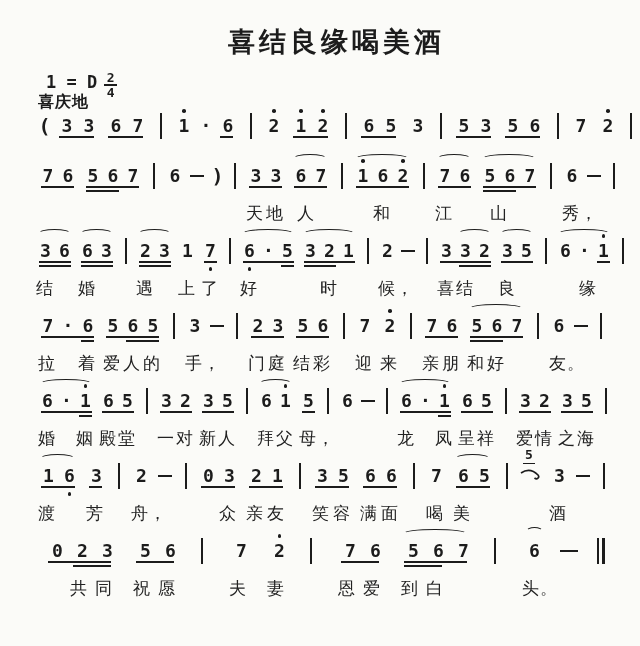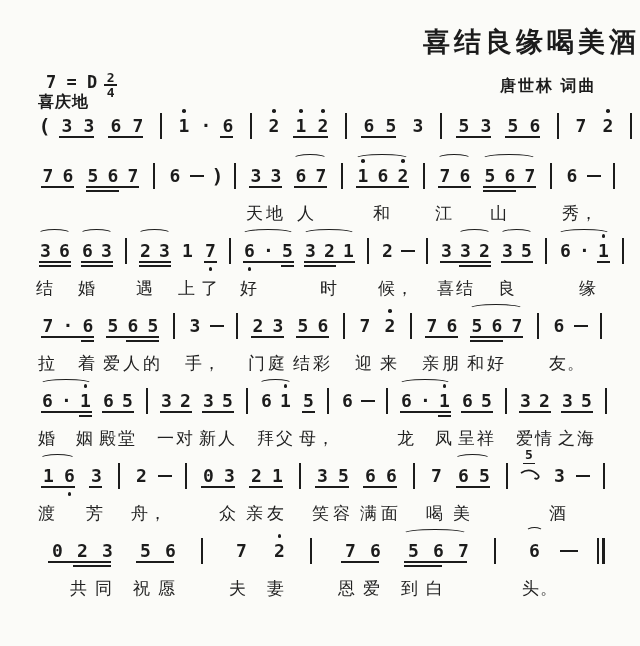--- a/index.html
+++ b/index.html
@@ -6,21 +6,21 @@
   body{
     width:640px;height:646px;background:#fbfbf8;
     font-family:"Liberation Sans",sans-serif;color:#1c1c1c;overflow:hidden;
   }
   #sheet{position:relative;width:640px;height:646px;}
   .watermark{
     position:absolute;left:6px;top:4px;font-size:11.5px;font-weight:bold;
     color:#c42020;letter-spacing:.5px;white-space:nowrap;
   }
   .title{
-    position:absolute;left:0;right:0;top:24px;text-align:right;
+    position:absolute;left:0;right:0;top:24px;text-align:center;
     font-size:27px;font-weight:bold;letter-spacing:4px;margin-left:33px;
   }
   .keyrow{position:absolute;left:46px;top:72px;display:flex;align-items:flex-start;
     font-size:17px;font-weight:bold;font-family:"DejaVu Sans Mono",monospace;}
   .frac{display:inline-flex;flex-direction:column;align-items:center;margin-left:7px;
     font-size:13px;line-height:11px;font-weight:bold;}
   .frac .fbar{width:13px;border-bottom:2px solid #1c1c1c;margin:1px 0;}
   .tempo{position:absolute;left:38px;top:92px;font-size:16px;font-weight:bold;letter-spacing:1px;}
   .credit{position:absolute;left:500px;top:76px;font-size:16px;font-weight:bold;letter-spacing:2px;white-space:nowrap;}
   .digit{
@@ -32,29 +32,28 @@
     font-family:"DejaVu Sans Mono",monospace;font-weight:bold;font-size:20px;color:#1c1c1c;
   }
   .lyr{position:absolute;font-size:17px;letter-spacing:1px;white-space:nowrap;color:#222;}
 </style>
 </head>
 <body>
 
 <div id="sheet">
   <div class="title">喜结良缘喝美酒</div>
   <div class="keyrow">
-    <span>7 = D</span>
+    <span>1 = D</span>
     <span class="frac">
       <span>2</span>
       <span class="fbar"></span>
       <span>4</span>
     </span>
   </div>
   <div class="tempo">喜庆地</div>
-  <div class="credit">唐世林 词曲</div>
   <div id="score" style="position:absolute;left:0;top:0;width:640px;height:646px;">
       <div class="paren" style="left: 38px; top: 114px; width: 13px; position: absolute;">(</div>
       <div style="position: absolute; left: 56px; top: 115px; width: 44px; height: 22px;">
         <span class="digit" style="left: 0px; width: 22px;">3</span>
         <span class="digit" style="left: 22px; width: 22px;">3</span>
         <div style="position: absolute; left: 3px; top: 21px; width: 35px; border-bottom: 2px solid rgb(28, 28, 28);"></div>
       </div>
       <div style="position: absolute; left: 105px; top: 115px; width: 44px; height: 22px;">
         <span class="digit" style="left: 0px; width: 22px;">6</span>
         <span class="digit" style="left: 22px; width: 22px;">7</span>

